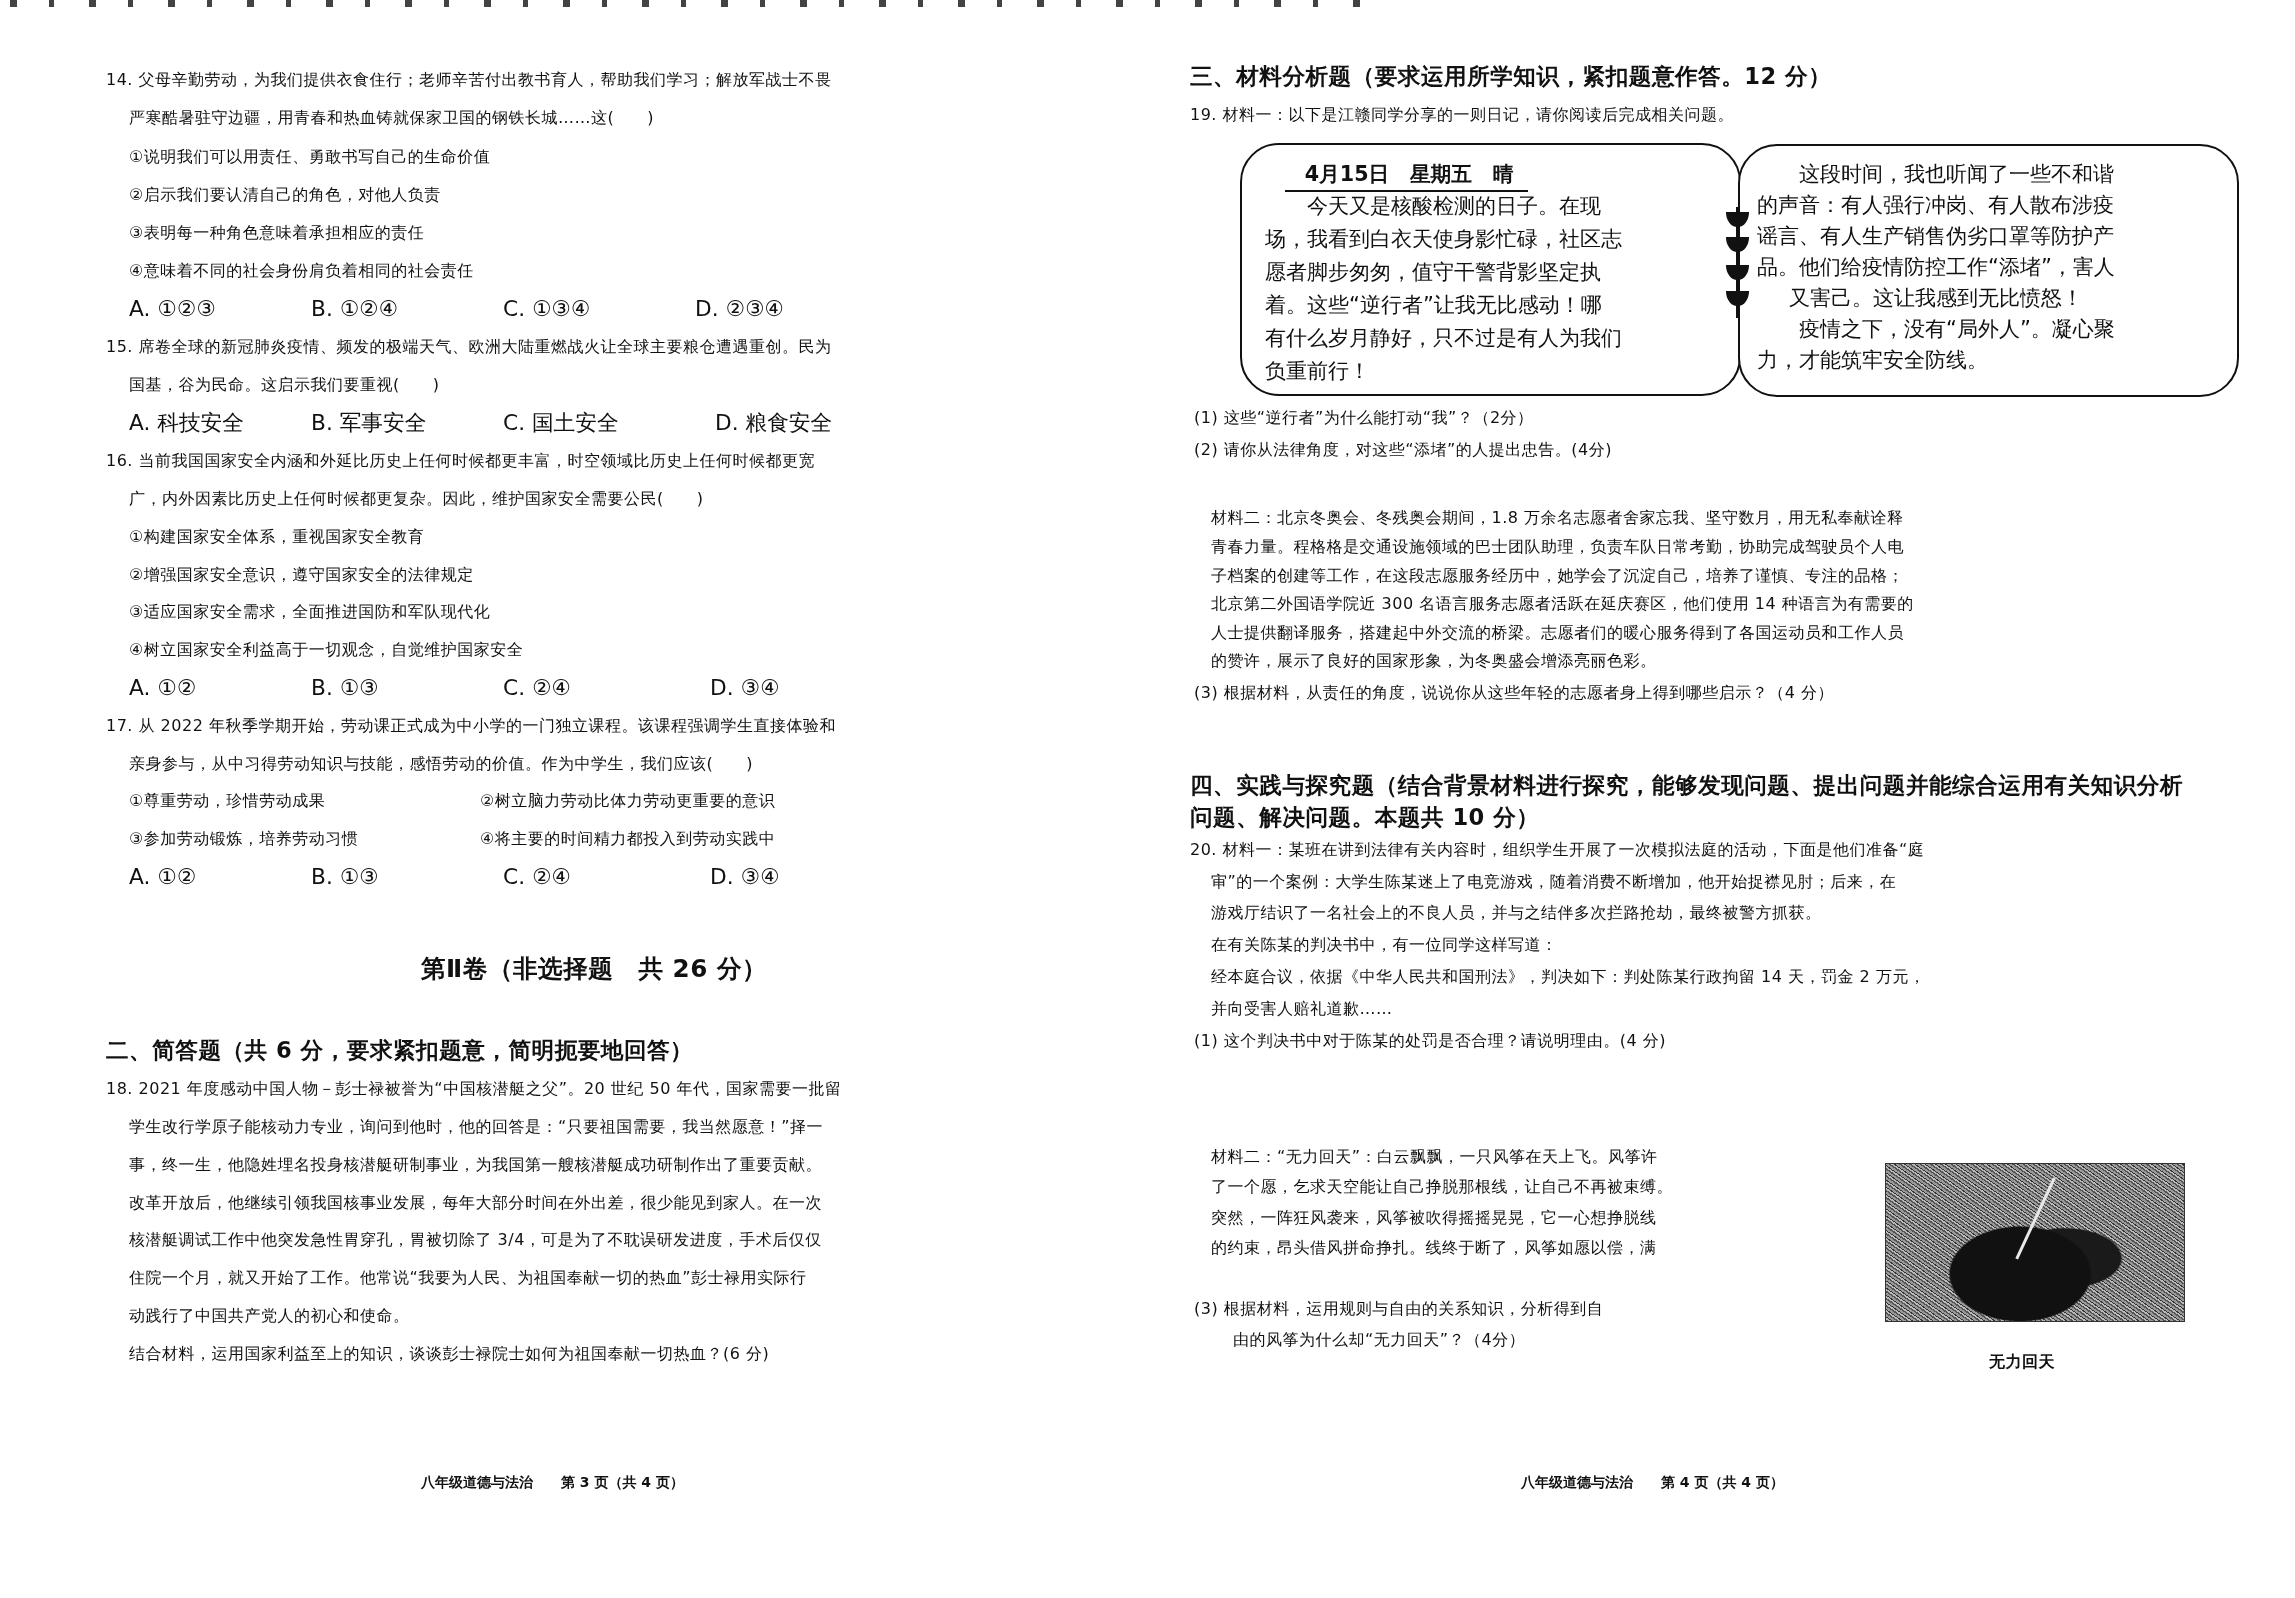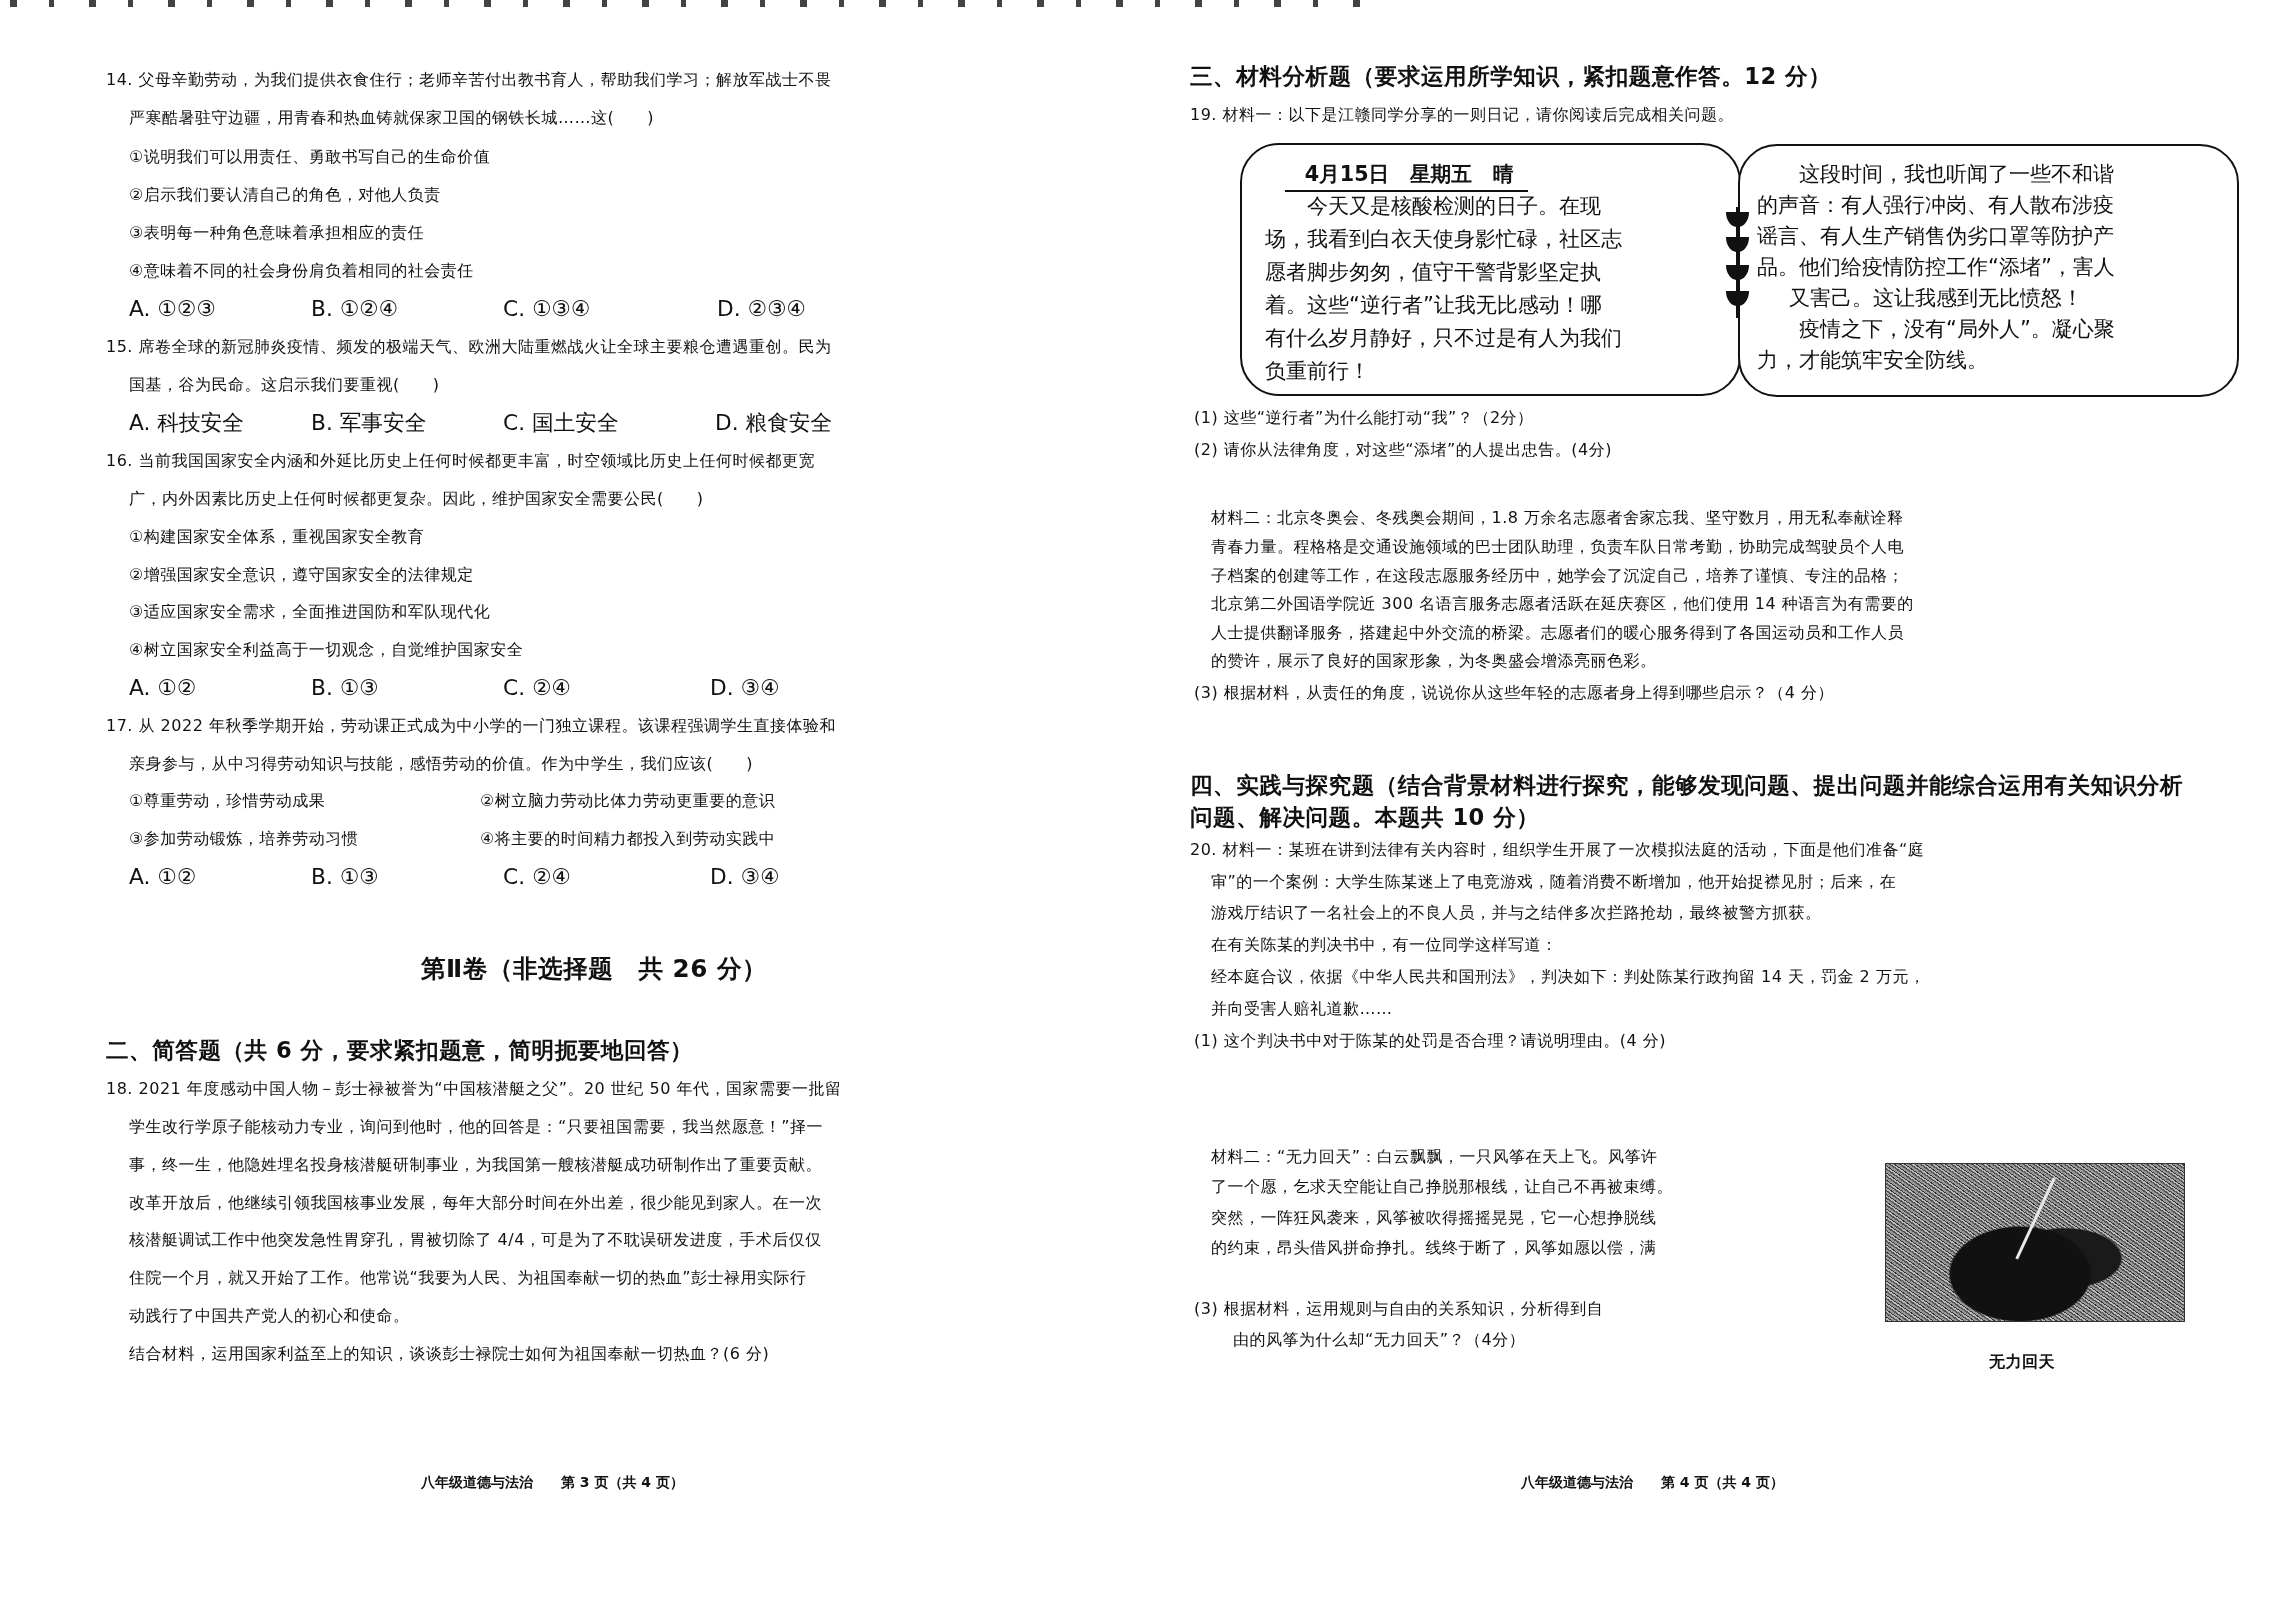--- a/index.html
+++ b/index.html
@@ -68,21 +68,21 @@
   <div class="line" style="left:106px;top:66px;">14. 父母辛勤劳动，为我们提供衣食住行；老师辛苦付出教书育人，帮助我们学习；解放军战士不畏</div>
   <div class="line" style="left:129px;top:104px;">严寒酷暑驻守边疆，用青春和热血铸就保家卫国的钢铁长城……这(　　)</div>
   <div class="line" style="left:129px;top:143px;">①说明我们可以用责任、勇敢书写自己的生命价值</div>
   <div class="line" style="left:129px;top:181px;">②启示我们要认清自己的角色，对他人负责</div>
   <div class="line" style="left:129px;top:219px;">③表明每一种角色意味着承担相应的责任</div>
   <div class="line" style="left:129px;top:257px;">④意味着不同的社会身份肩负着相同的社会责任</div>
   <div class="opts" style="left:129px;top:295px;">
     <span style="left:0;">A. ①②③</span>
     <span style="left:182px;">B. ①②④</span>
     <span style="left:374px;">C. ①③④</span>
-    <span style="left:588px;text-align:right;">D. ②③④</span>
+    <span style="left:566px;text-align:right;">D. ②③④</span>
   </div>
 
   <div class="line" style="left:106px;top:333px;">15. 席卷全球的新冠肺炎疫情、频发的极端天气、欧洲大陆重燃战火让全球主要粮仓遭遇重创。民为</div>
   <div class="line" style="left:129px;top:371px;">国基，谷为民命。这启示我们要重视(　　)</div>
   <div class="opts" style="left:129px;top:409px;">
     <span style="left:0;">A. 科技安全</span>
     <span style="left:182px;">B. 军事安全</span>
     <span style="left:374px;">C. 国土安全</span>
     <span style="left:586px;">D. 粮食安全</span>
   </div>
@@ -114,21 +114,21 @@
   </div>
 
   <div class="line center-title" style="left:421px;top:955px;">第Ⅱ卷（非选择题　共 26 分）</div>
 
   <div class="line section-title" style="left:106px;top:1037px;">二、简答题（共 6 分，要求紧扣题意，简明扼要地回答）</div>
 
   <div class="line" style="left:106px;top:1075px;">18. 2021 年度感动中国人物－彭士禄被誉为“中国核潜艇之父”。20 世纪 50 年代，国家需要一批留</div>
   <div class="line" style="left:129px;top:1113px;">学生改行学原子能核动力专业，询问到他时，他的回答是：“只要祖国需要，我当然愿意！”择一</div>
   <div class="line" style="left:129px;top:1151px;">事，终一生，他隐姓埋名投身核潜艇研制事业，为我国第一艘核潜艇成功研制作出了重要贡献。</div>
   <div class="line" style="left:129px;top:1189px;">改革开放后，他继续引领我国核事业发展，每年大部分时间在外出差，很少能见到家人。在一次</div>
-  <div class="line" style="left:129px;top:1226px;">核潜艇调试工作中他突发急性胃穿孔，胃被切除了 4/4，可是为了不耽误研发进度，手术后仅仅</div>
+  <div class="line" style="left:129px;top:1226px;">核潜艇调试工作中他突发急性胃穿孔，胃被切除了 3/4，可是为了不耽误研发进度，手术后仅仅</div>
   <div class="line" style="left:129px;top:1264px;">住院一个月，就又开始了工作。他常说“我要为人民、为祖国奉献一切的热血”彭士禄用实际行</div>
   <div class="line" style="left:129px;top:1302px;">动践行了中国共产党人的初心和使命。</div>
   <div class="line" style="left:129px;top:1340px;">结合材料，运用国家利益至上的知识，谈谈彭士禄院士如何为祖国奉献一切热血？(6 分)</div>
 
   <div class="footer" style="left:421px;top:1474px;">八年级道德与法治　　第 3 页（共 4 页）</div>
 </div>
 
 <div class="page page-right">
 
   <div class="line section-title" style="left:43px;top:63px;">三、材料分析题（要求运用所学知识，紧扣题意作答。12 分）</div>

